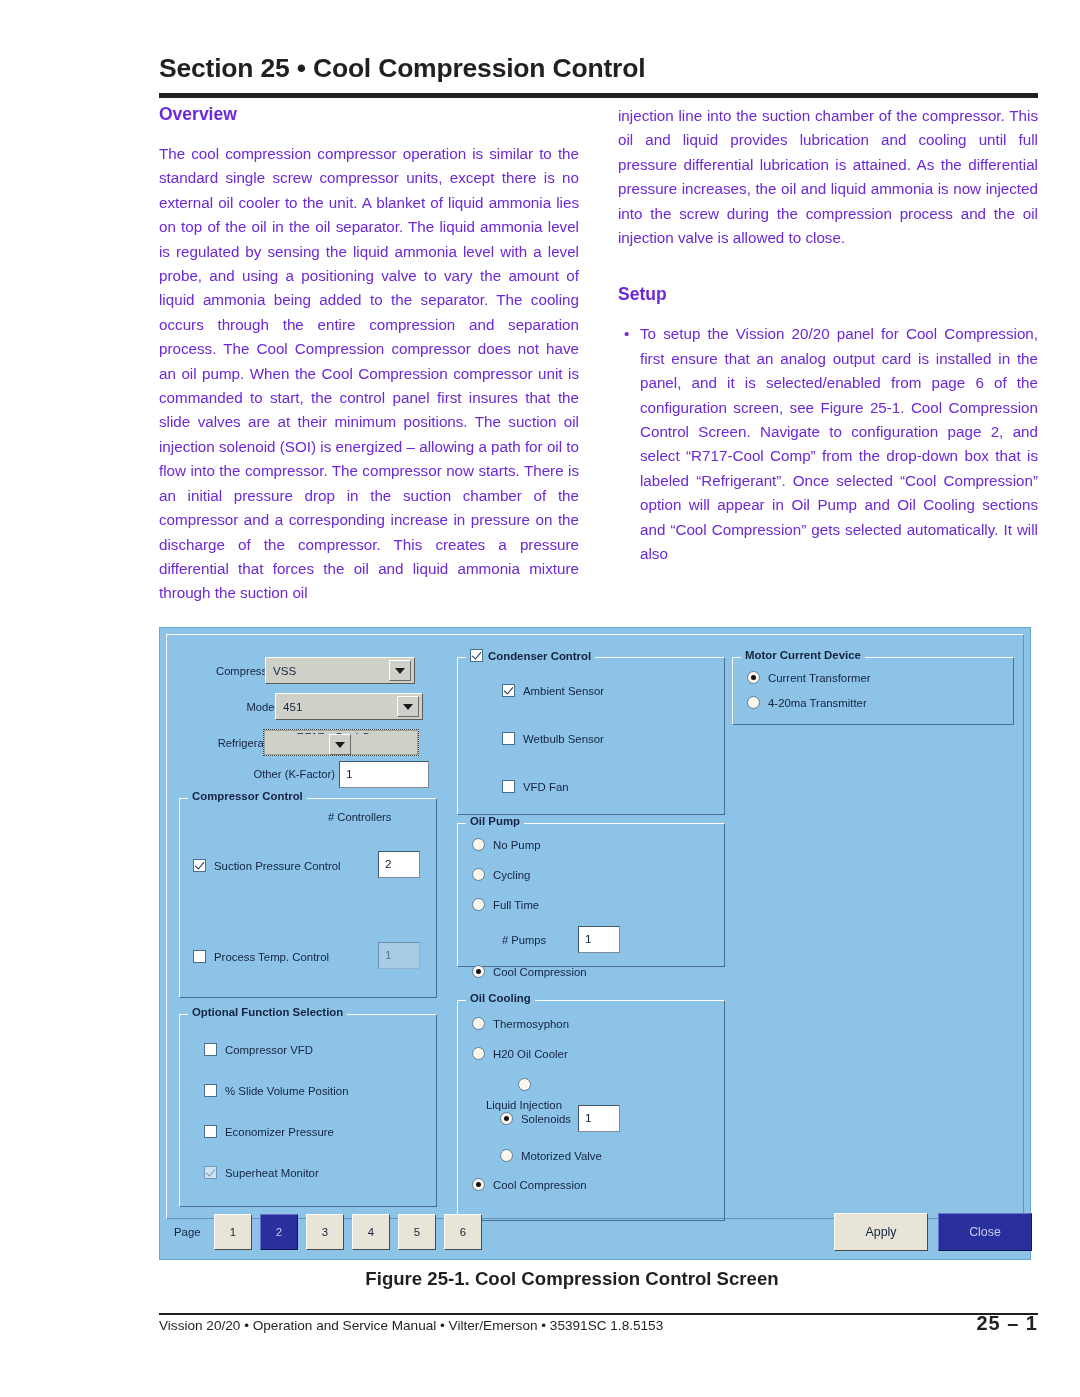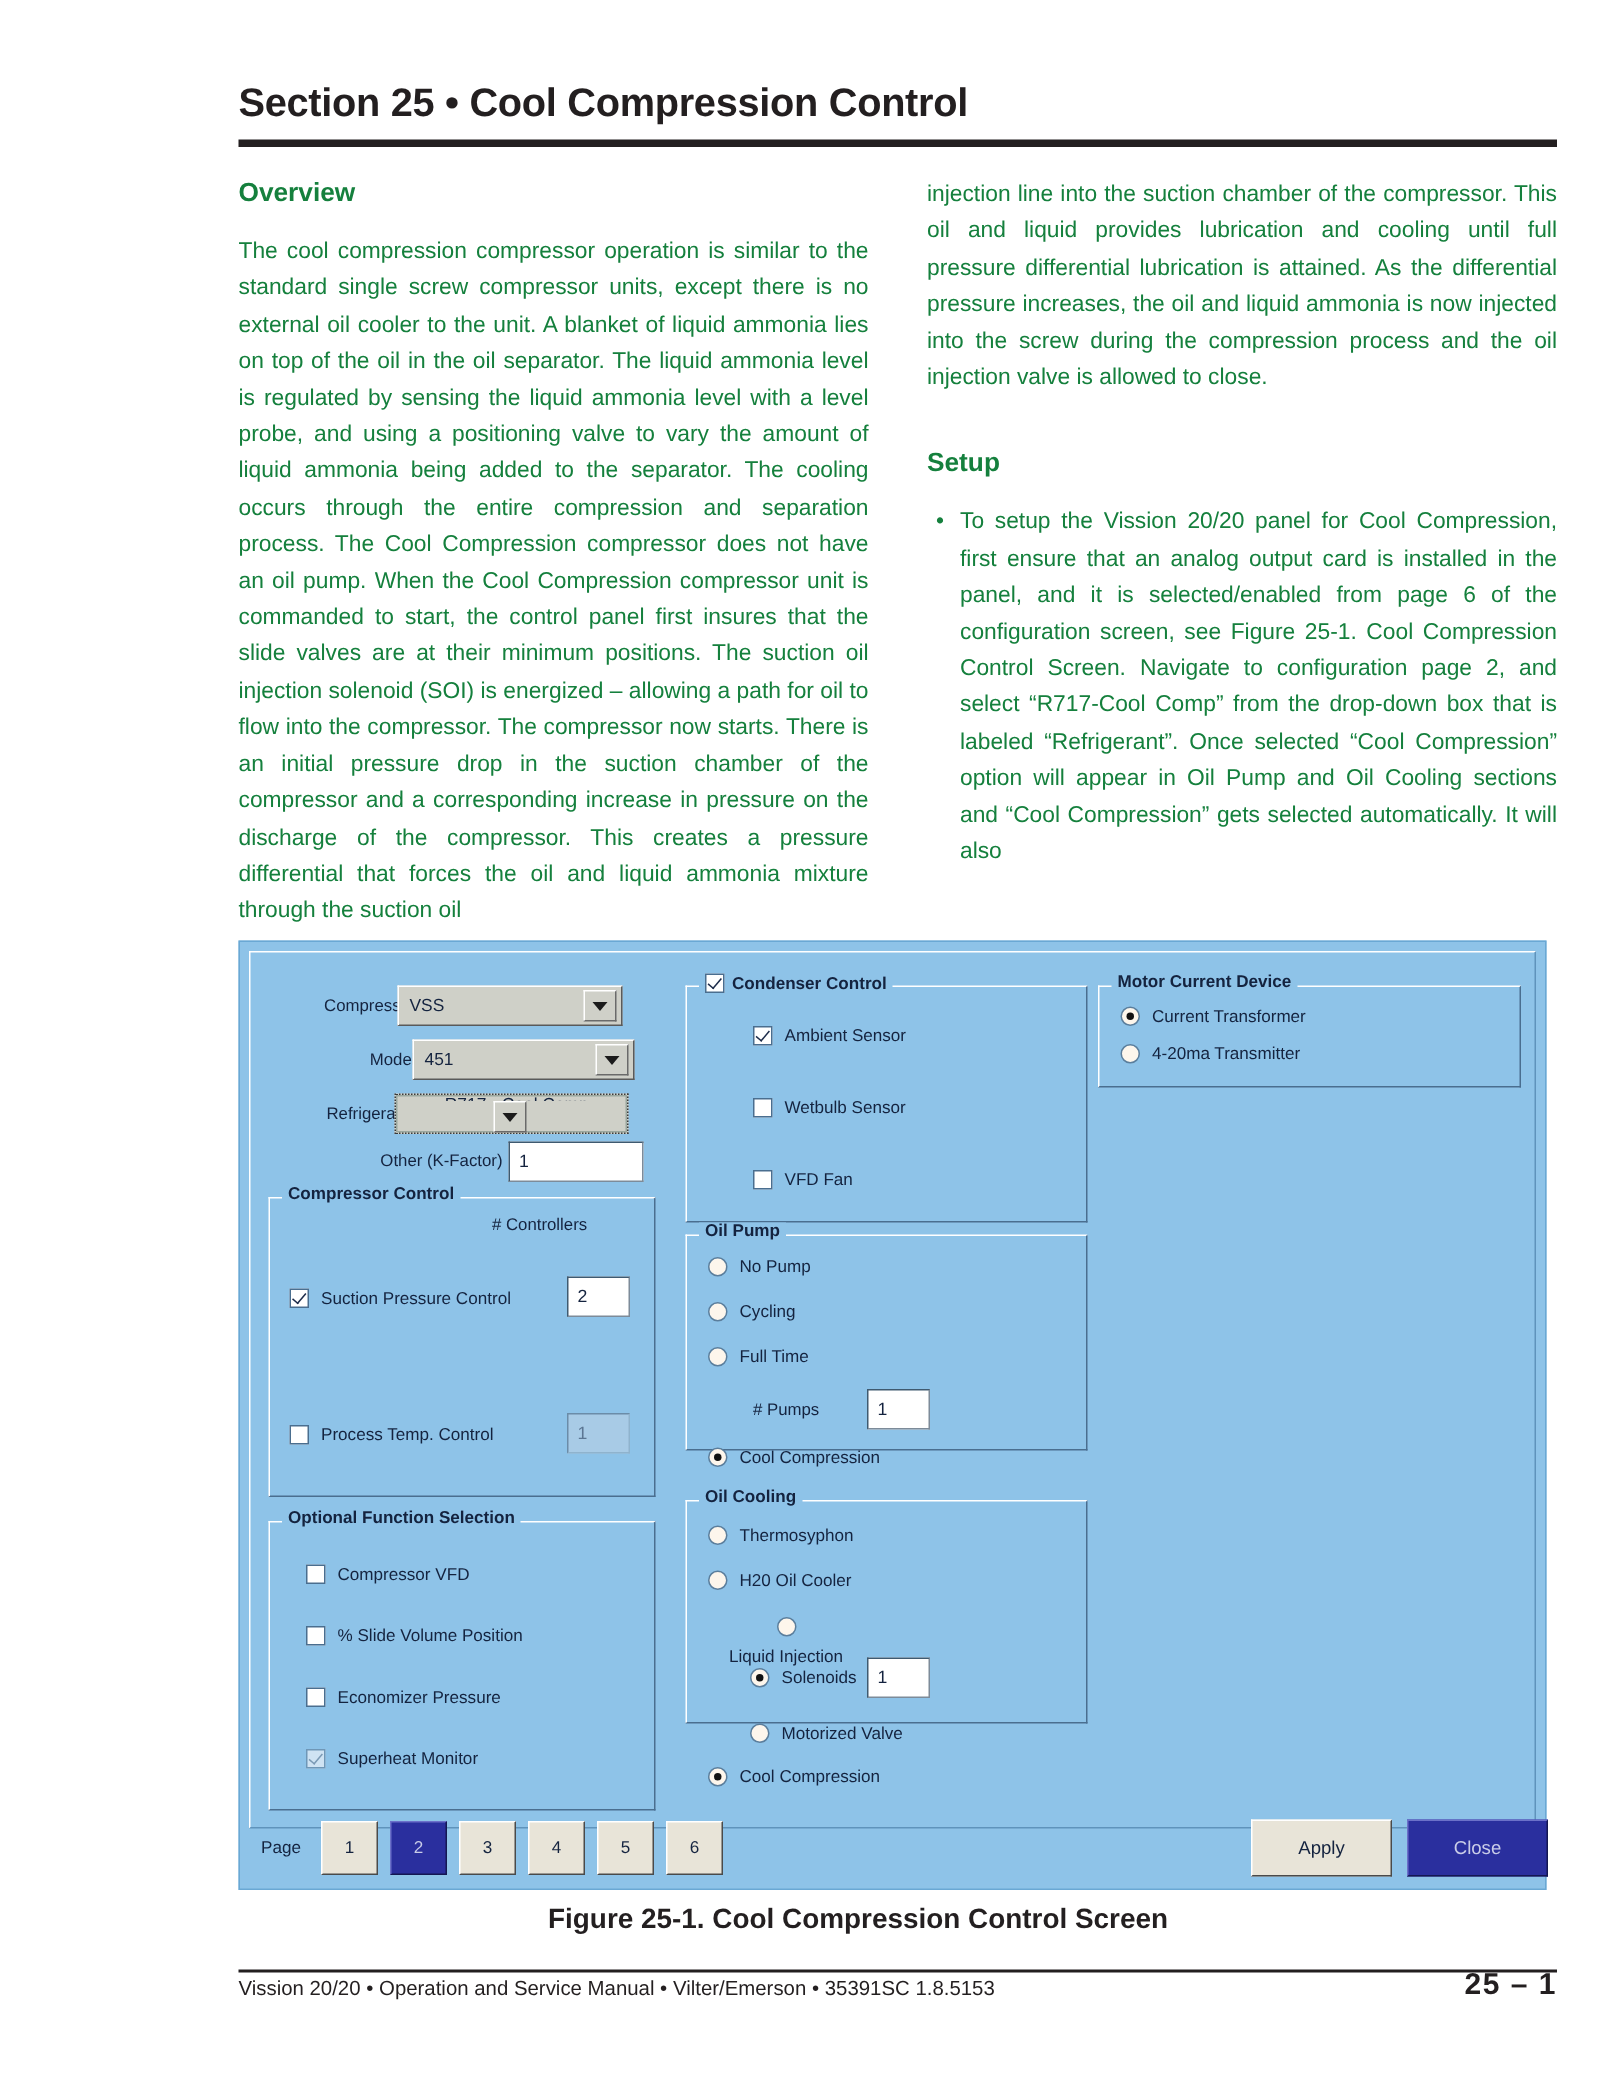--- a/index.html
+++ b/index.html
@@ -40,26 +40,26 @@
     left: 127px;
     top: 93px;
     width: 879px;
     height: 5px;
     background: #231f20;
   }
 
   
   .col {
     position: absolute;
-    top: 118px;
+    top: 104px;
     width: 420px;
     font-size: 15.2px;
     line-height: 24.4px;
     text-align: justify;
-    color: #15803d;
+    color: #6d28d9;
   }
   .col-left  { left: 127px; }
   .col-right { left: 586px; }
 
   .sub-head {
     font-size: 17.5px;
     font-weight: bold;
     margin: 0 0 18px 0;
     line-height: 20px;
     text-align: left;
@@ -502,21 +502,21 @@
 
         <div class="fld-label" style="left:44px; top:110px;"># Pumps</div>
         <div class="txtin" style="left:120px; top:102px; width:42px;">1</div>
 
         <div class="rdrow" style="left:14px; top:141px;">
           <span class="radio on"></span>
           <span>Cool Compression</span>
         </div>
       </div>
 
-      <div class="gbox" style="left:290px; top:365px; width:268px; height:149px;padding-left:16px;">
+      <div class="gbox" style="left:290px; top:365px; width:268px; height:221px;padding-left:16px;">
         <span class="legend">Oil Cooling</span>
 
         <div class="rdrow" style="left:14px; top:16px;">
           <span class="radio"></span>
           <span>Thermosyphon</span>
         </div>
         <div class="rdrow" style="left:14px; top:46px;">
           <span class="radio"></span>
           <span>H20 Oil Cooler</span>
         </div>

